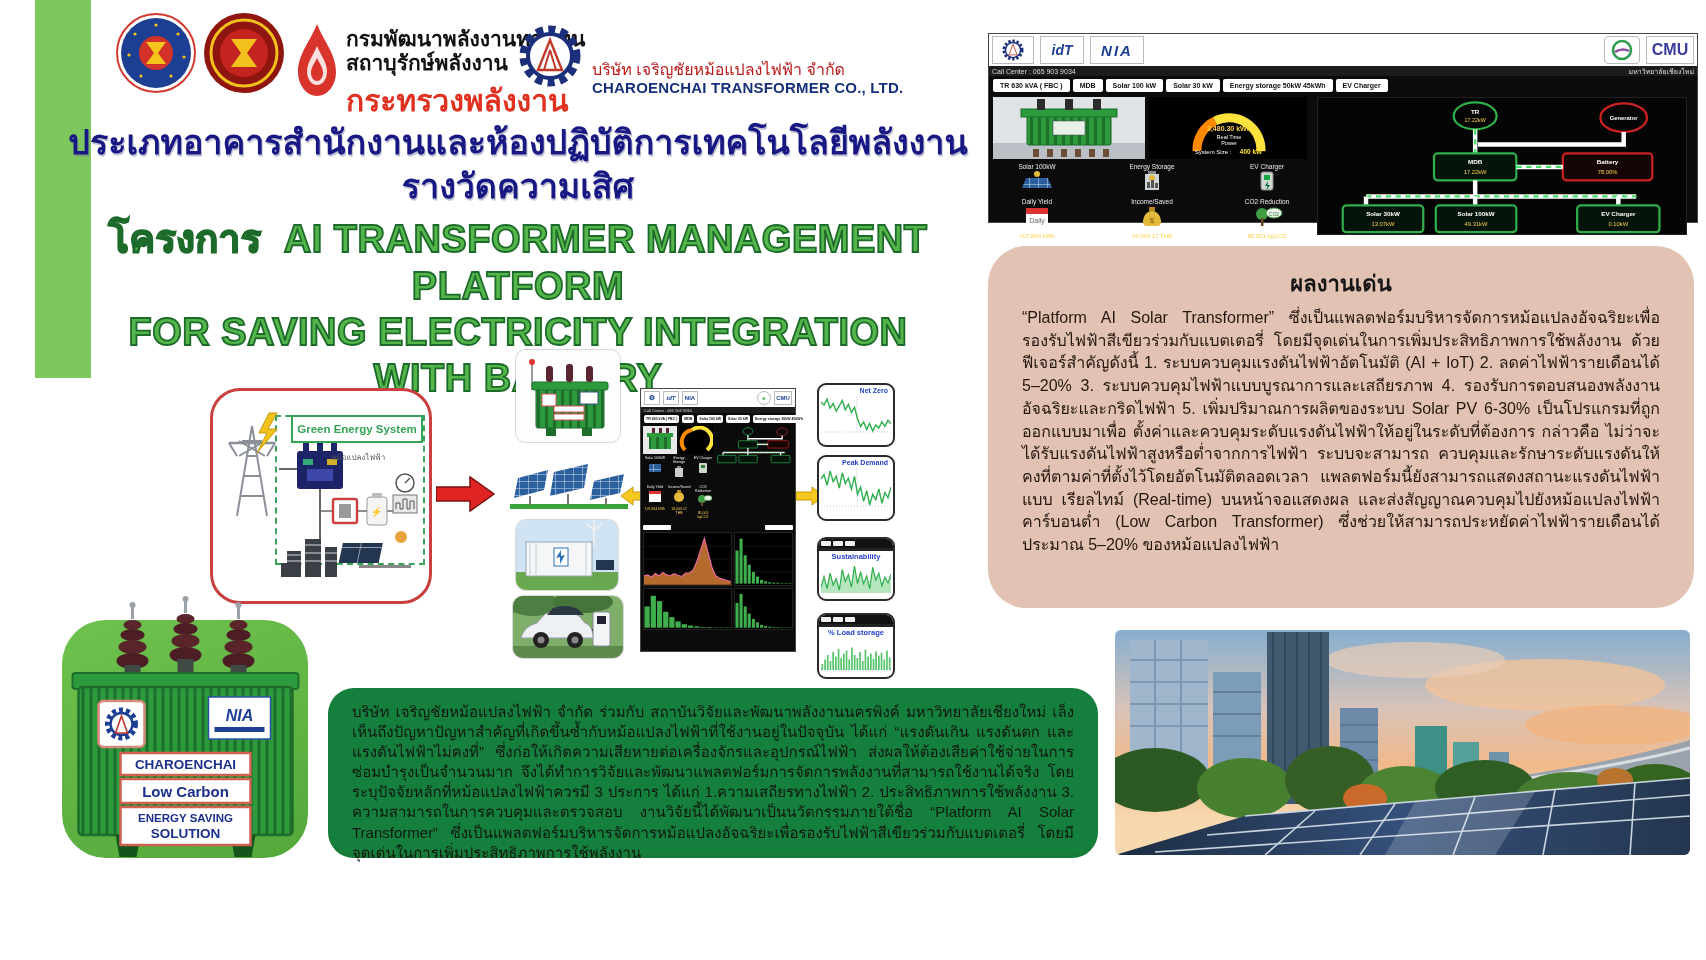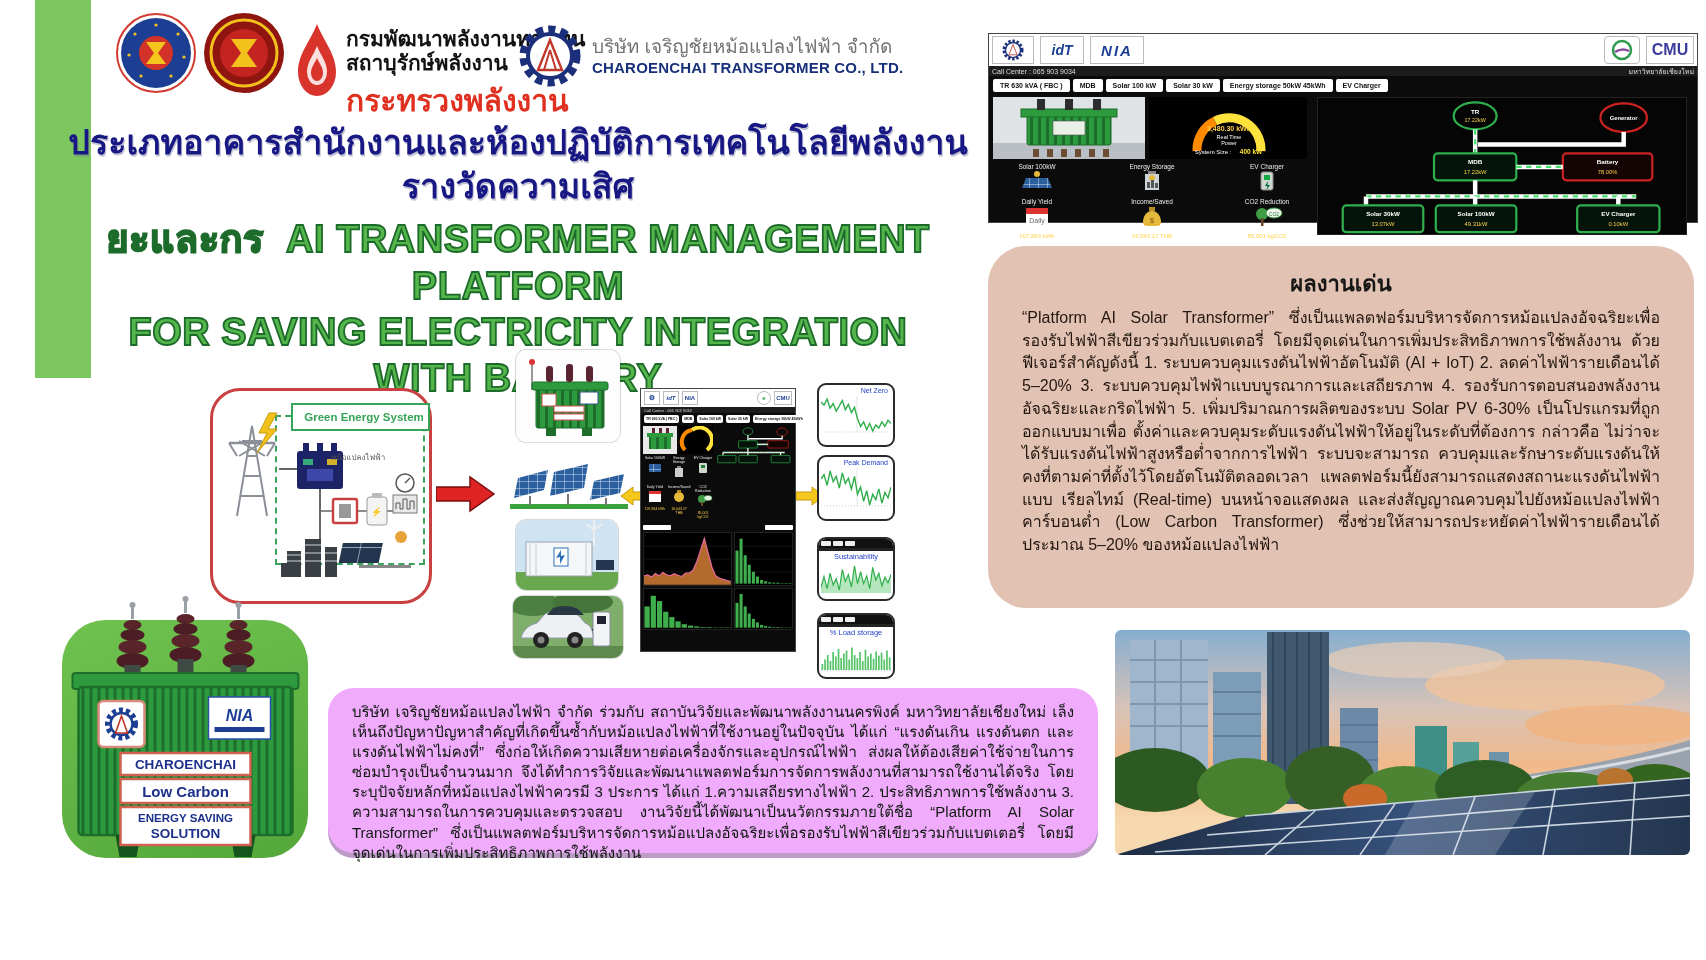--- a/index.html
+++ b/index.html
@@ -5,34 +5,34 @@
   html,body{margin:0;padding:0;}
   body{width:1706px;height:960px;background:#fff;overflow:hidden;
        font-family:"Liberation Sans",sans-serif;position:relative;}
   .abs{position:absolute;}
   
   .leftbar{left:35px;top:0;width:56px;height:378px;background:#7cc75e;}
   .dede-text{left:346px;top:27px;line-height:1.12;}
   .dede-text .l1,.dede-text .l2{font-size:21px;font-weight:bold;color:#111;}
   .dede-text .l3{font-size:30px;font-weight:bold;color:#e03020;margin-top:10px;}
   .cct-text{left:592px;top:36px;line-height:1.2;}
-  .cct-text .th{font-size:19px;color:#737373;}
+  .cct-text .th{font-size:16px;color:#b91c1c;margin-top:24px;}
   .cct-text .en{font-size:15px;font-weight:bold;color:#17307a;letter-spacing:.2px;}
   
   .title-wrap{left:28px;top:120px;width:980px;text-align:center;}
   .t-navy{font-size:34px;font-weight:bold;color:#181884;
           text-shadow:1px 2px 0 rgba(120,120,160,.45);line-height:1.3;}
   .t-green{font-size:38px;font-weight:bold;color:#53b54a;line-height:1.22;
            -webkit-text-stroke:1.8px #1d6b2b;letter-spacing:.5px;}
   
   .diagram{left:210px;top:388px;width:216px;height:210px;border:3.5px solid #c84040;
            border-radius:30px;background:#fff;}
-  .ges-label{left:78px;top:12px;width:128px;height:24px;border:2px solid #35a457;
+  .ges-label{left:78px;top:24px;width:128px;height:24px;border:2px solid #35a457;
              background:#fff;color:#35a457;font-size:11.5px;font-weight:bold;
-             display:flex;align-items:center;justify-content:center;padding-left:7px;}
+             display:flex;align-items:center;justify-content:center;}
   .ges-dash{left:62px;top:24px;width:146px;height:146px;border:2px dashed #3aa45c;}
   .tiny-label{font-size:8px;color:#555;}
   
   .arrow-red svg,.arrow-yel svg{display:block;}
   
   .mid-card{border-radius:10px;overflow:hidden;background:#fff;
             box-shadow:0 0 0 1px rgba(0,0,0,.15);}
   
   .dash{background:#0b0b0b;border:1px solid #444;}
   .dash-head{background:#fff;display:flex;align-items:center;gap:3px;padding:1px 3px;}
@@ -43,31 +43,31 @@
   .tabs{display:flex;gap:3px;padding:2px 3px;}
   .tab{background:#fff;border-radius:2px;color:#111;font-weight:bold;
        display:flex;align-items:center;justify-content:center;white-space:nowrap;}
   .stat-label{color:#eee;text-align:center;}
   .stat-val{color:#ffd24a;text-align:center;}
   .gauge-txt{fill:#ffd24a;font-weight:bold;}
   .net-lab{fill:#fff;font-weight:bold;}
   .net-val{fill:#ffd24a;}
   
   .chart-card{background:#fff;border:2px solid #2a2a2a;border-radius:9px;overflow:hidden;}
-  .cc-title{color:#2543c9;font-weight:normal;text-align:right;padding:2px 5px 0 0;font-size:7px;}
+  .cc-title{color:#2543c9;font-weight:bold;text-align:right;padding:2px 5px 0 0;font-size:7px;}
   .cc-title.center{text-align:center;font-size:7.5px;padding:1px 0 0 0;}
   .cc-bar{background:#111;height:9px;display:flex;gap:2px;align-items:center;padding:0 2px;}
   .cc-btn{background:#eee;border-radius:1px;width:10px;height:5px;}
   
   .pinkbox{left:988px;top:246px;width:706px;height:362px;background:#e2c3b3;
            border-radius:38px;padding:18px 34px 0 34px;box-sizing:border-box;}
   .pinkbox h2{margin:2px 0 6px 0;text-align:center;font-size:22px;color:#151515;}
   .pinkbox p{margin:0;font-size:16px;line-height:1.42;color:#241710;text-align:justify;}
   
-  .greenbox{left:328px;top:688px;width:770px;height:170px;background:#f0abfc;
+  .greenbox{left:328px;top:688px;width:770px;height:170px;background:#15803d;
             border-radius:26px;padding:14px 24px;box-sizing:border-box;
             box-shadow:inset 0 -5px 0 rgba(30,110,40,.25);}
   .greenbox p{margin:0;font-size:15px;line-height:1.34;color:#101810;text-align:justify;}
   
   .blob{left:62px;top:620px;width:246px;height:238px;border-radius:44px;
         background:linear-gradient(160deg,#6fc24e,#54a83b);}
   
   .photo{left:1115px;top:630px;width:575px;height:225px;border-radius:6px;overflow:hidden;}
   text{font-family:"Liberation Sans",sans-serif;}
 </style>
@@ -142,21 +142,21 @@
   </div>
   <div class="abs cct-text">
     <div class="th">บริษัท เจริญชัยหม้อแปลงไฟฟ้า จำกัด</div>
     <div class="en">CHAROENCHAI TRANSFORMER CO., LTD.</div>
   </div>
 
   <div class="abs title-wrap">
     <div class="t-navy">ประเภทอาคารสำนักงานและห้องปฏิบัติการเทคโนโลยีพลังงาน</div>
     <div class="t-navy">รางวัดความเสิศ</div>
     <div class="t-green" style="margin-top:8px">
-      <span>ยะและกร</span>&nbsp;
+      <span>โครงการ</span>&nbsp;
       <span>AI TRANSFORMER MANAGEMENT PLATFORM</span>
     </div>
     <div class="t-green">FOR SAVING ELECTRICITY INTEGRATION</div>
     <div class="t-green">WITH BATTERY</div>
   </div>
 
   <div class="abs diagram">
     <div class="abs ges-dash"></div>
     <div class="abs ges-label">Green Energy System</div>
     <svg class="abs" style="left:4px;top:20px" width="70" height="110" viewBox="0 0 70 110">

